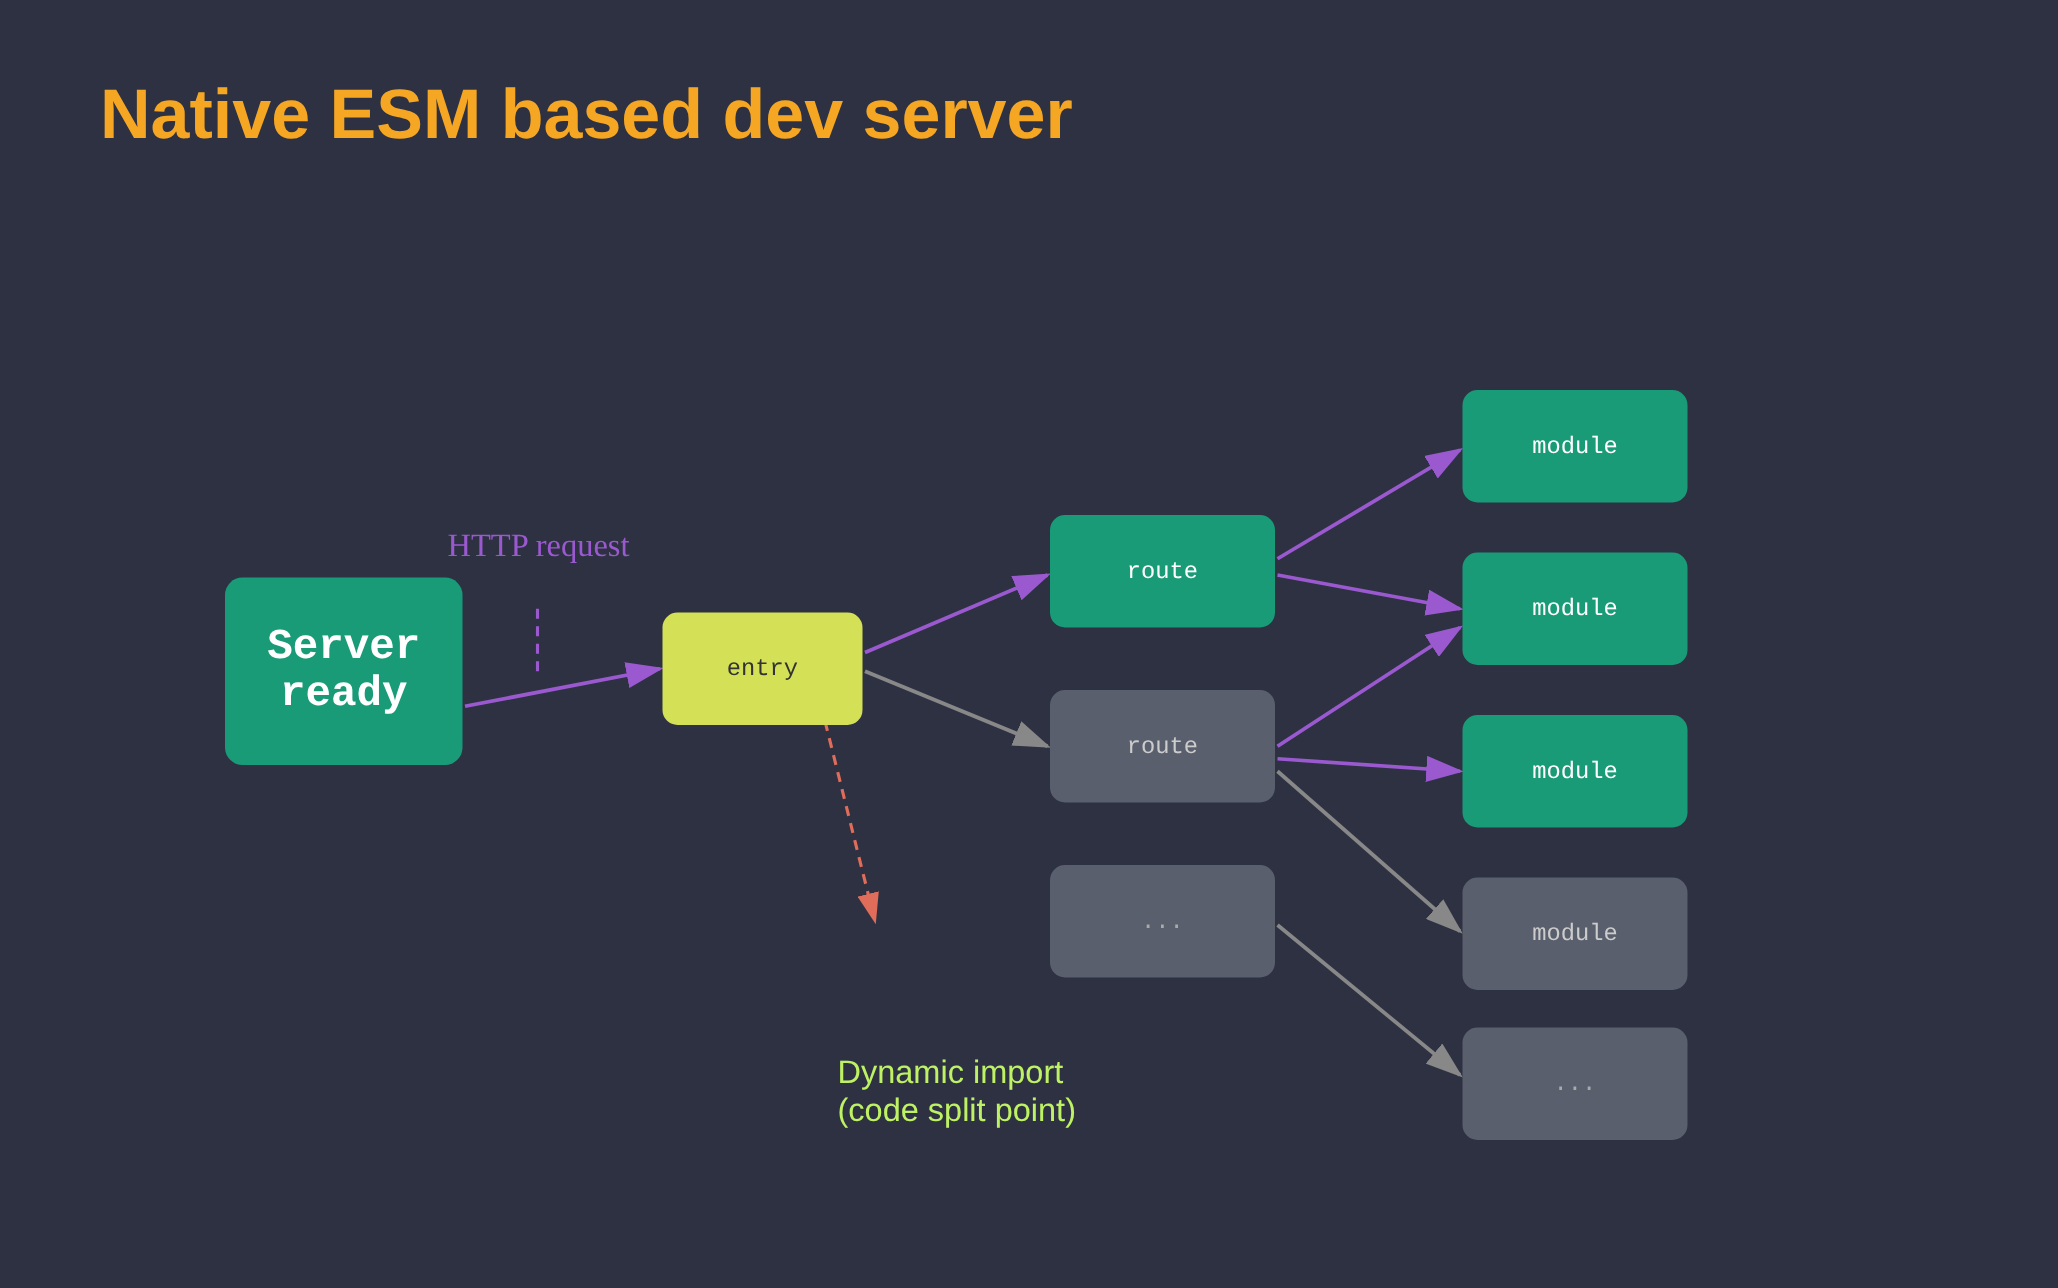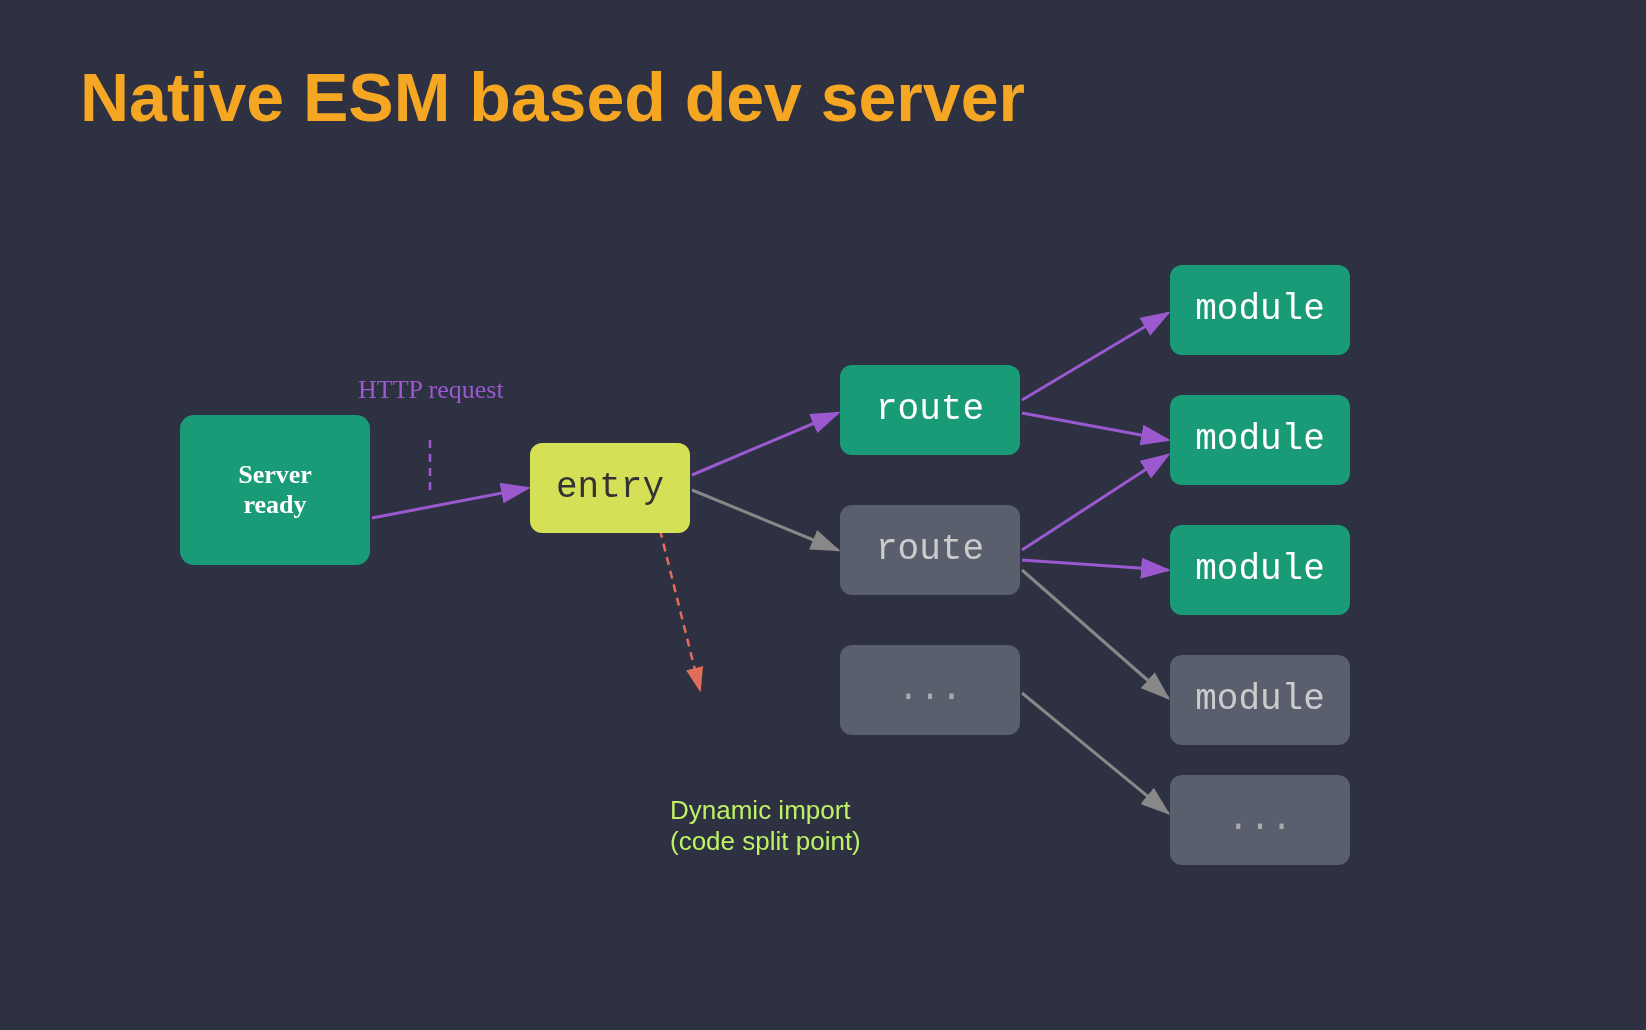--- a/index.html
+++ b/index.html
@@ -11,48 +11,49 @@
       font-family: 'Segoe UI', Arial, sans-serif;
       position: relative;
     }
     .slide {
       width: 100%;
       height: 100%;
       position: relative;
       padding: 60px 80px;
     }
     .title {
-      font-size: 68px;
+      font-size: 56px;
       font-weight: 700;
       color: #f5a623;
+      margin-bottom: 60px;
       line-height: 1.1;
     }
     .diagram {
       position: relative;
       width: 100%;
       height: 750px;
     }
     
     .node {
       position: absolute;
       display: flex;
       align-items: center;
       justify-content: center;
       border-radius: 12px;
       font-family: 'Courier New', monospace;
-      font-size: 36px;
+      font-size: 19px;
       font-weight: 500;
       text-align: center;
     }
     .node-server {
       background-color: #1a9b78;
       color: white;
       font-weight: 700;
-      font-size: 26px;
-      font-family: Liberation Serif, serif;
+      font-size: 34px;
+      font-family: Liberation Mono, monospace;
       width: 190px;
       height: 150px;
       left: 100px;
       top: 280px;
       border-radius: 14px;
     }
     .node-entry {
       background-color: #d4e157;
       color: #333;
       width: 160px;

